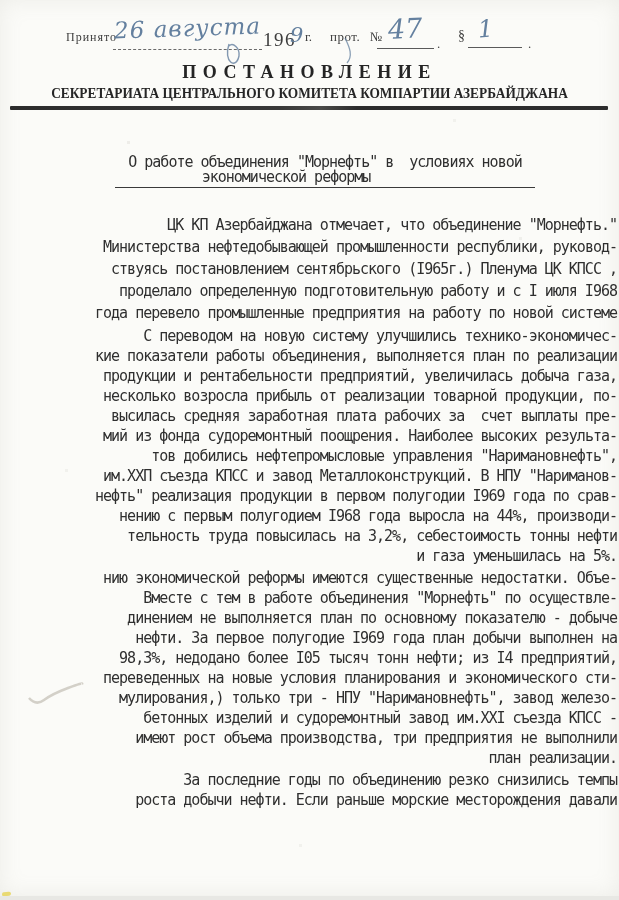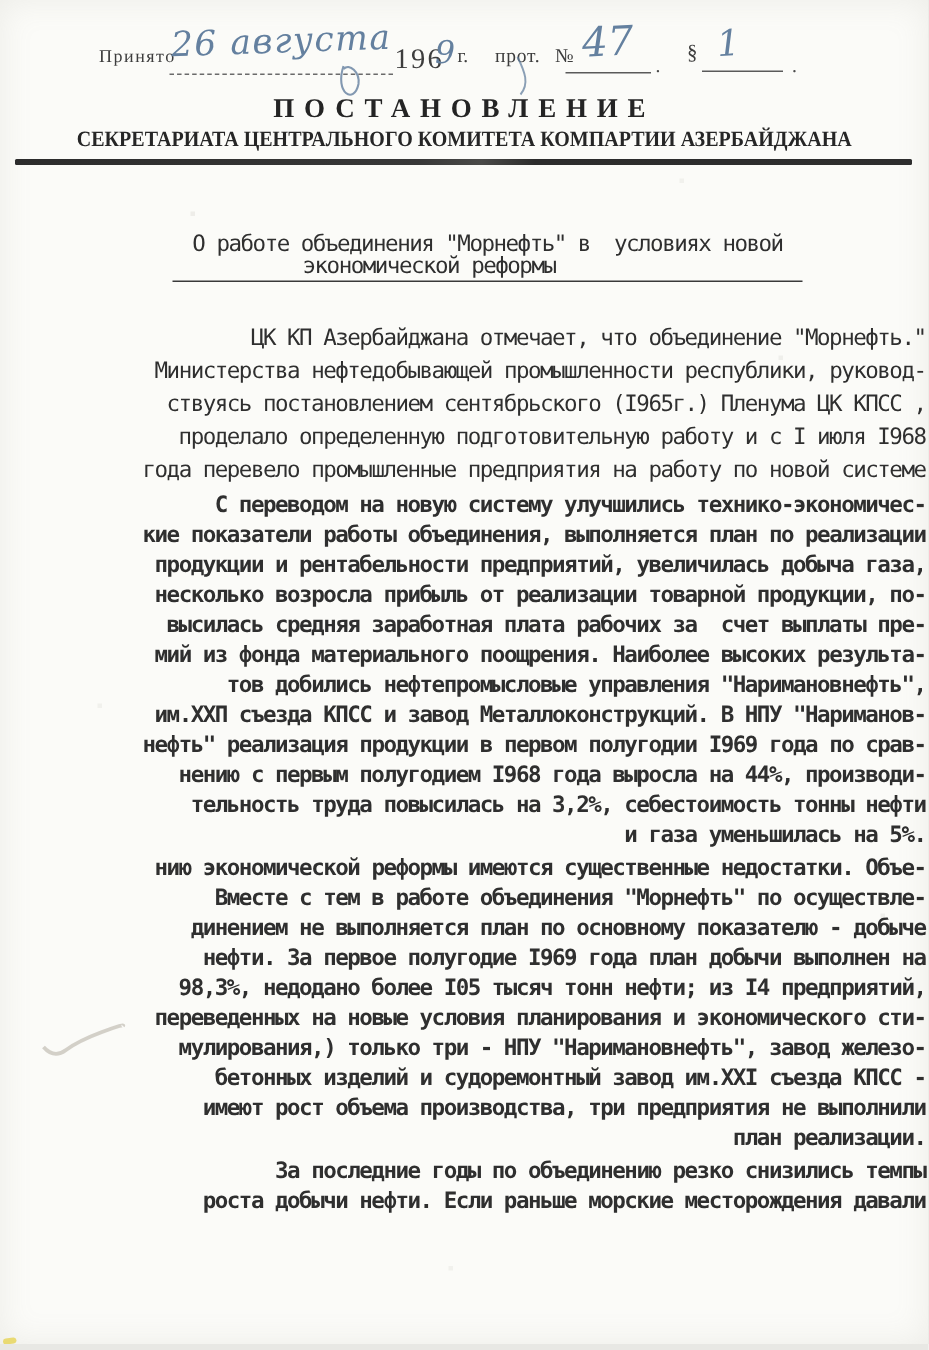--- a/index.html
+++ b/index.html
@@ -58,21 +58,21 @@
   
   .tw{ color:#2f2f2f; font-size:15px; letter-spacing:-1px; }
   .subject{
     position:absolute; left:115px; top:155px; width:420px;
     text-align:center; padding-bottom:2px; border-bottom:1.5px solid #3a3a3a;
   }
   .subject .sline{ line-height:15px; white-space:pre;}
   .subject .sline2{ margin-right:78px;}
   .doc-body{ position:absolute; left:92px; top:214px; width:525px;}
   .para{ }
-  .para + .para{ margin-top:2px;font-weight:bold;}
+  .para + .para{ margin-top:2px;}
   .tline{ line-height:20px; white-space:pre;text-align:right;}
   .para:first-child .tline{ line-height:22px;}
   .tline.first{ text-indent:44px;}
   
   .pencil-mark{ position:absolute; left:26px; top:676px;}
   .yellow-speck{
     position:absolute; left:2px; top:892px; width:9px; height:4px;
     background:#e6d24a; opacity:.75; border-radius:2px; transform:rotate(-8deg);
   }
   .specks{
@@ -128,21 +128,21 @@
         <div class="tline">ствуясь постановлением сентябрьского (I965г.) Пленума ЦК КПСС ,</div>
         <div class="tline">проделало определенную подготовительную работу и с I июля I968</div>
         <div class="tline">года перевело промышленные предприятия на работу по новой системе</div>
       </div>
       <div class="para">
         <div class="tline first">С переводом на новую систему улучшились технико-экономичес-</div>
         <div class="tline">кие показатели работы объединения, выполняется план по реализации</div>
         <div class="tline">продукции и рентабельности предприятий, увеличилась добыча газа,</div>
         <div class="tline">несколько возросла прибыль от реализации товарной продукции, по-</div>
         <div class="tline">высилась средняя заработная плата рабочих за  счет выплаты пре-</div>
-        <div class="tline">мий из фонда материального поощрения. Наиболее высоких результа-</div>
+        <div class="tline">мий из фонда судоремонтный поощрения. Наиболее высоких результа-</div>
         <div class="tline">тов добились нефтепромысловые управления "Наримановнефть",</div>
         <div class="tline">им.ХХП съезда КПСС и завод Металлоконструкций. В НПУ "Нариманов-</div>
         <div class="tline">нефть" реализация продукции в первом полугодии I969 года по срав-</div>
         <div class="tline">нению с первым полугодием I968 года выросла на 44%, производи-</div>
         <div class="tline">тельность труда повысилась на 3,2%, себестоимость тонны нефти</div>
         <div class="tline">и газа уменьшилась на 5%.</div>
       </div>
       <div class="para">
         <div class="tline">нию экономической реформы имеются существенные недостатки. Объе-</div>
         <div class="tline first">Вместе с тем в работе объединения "Морнефть" по осуществле-</div>

